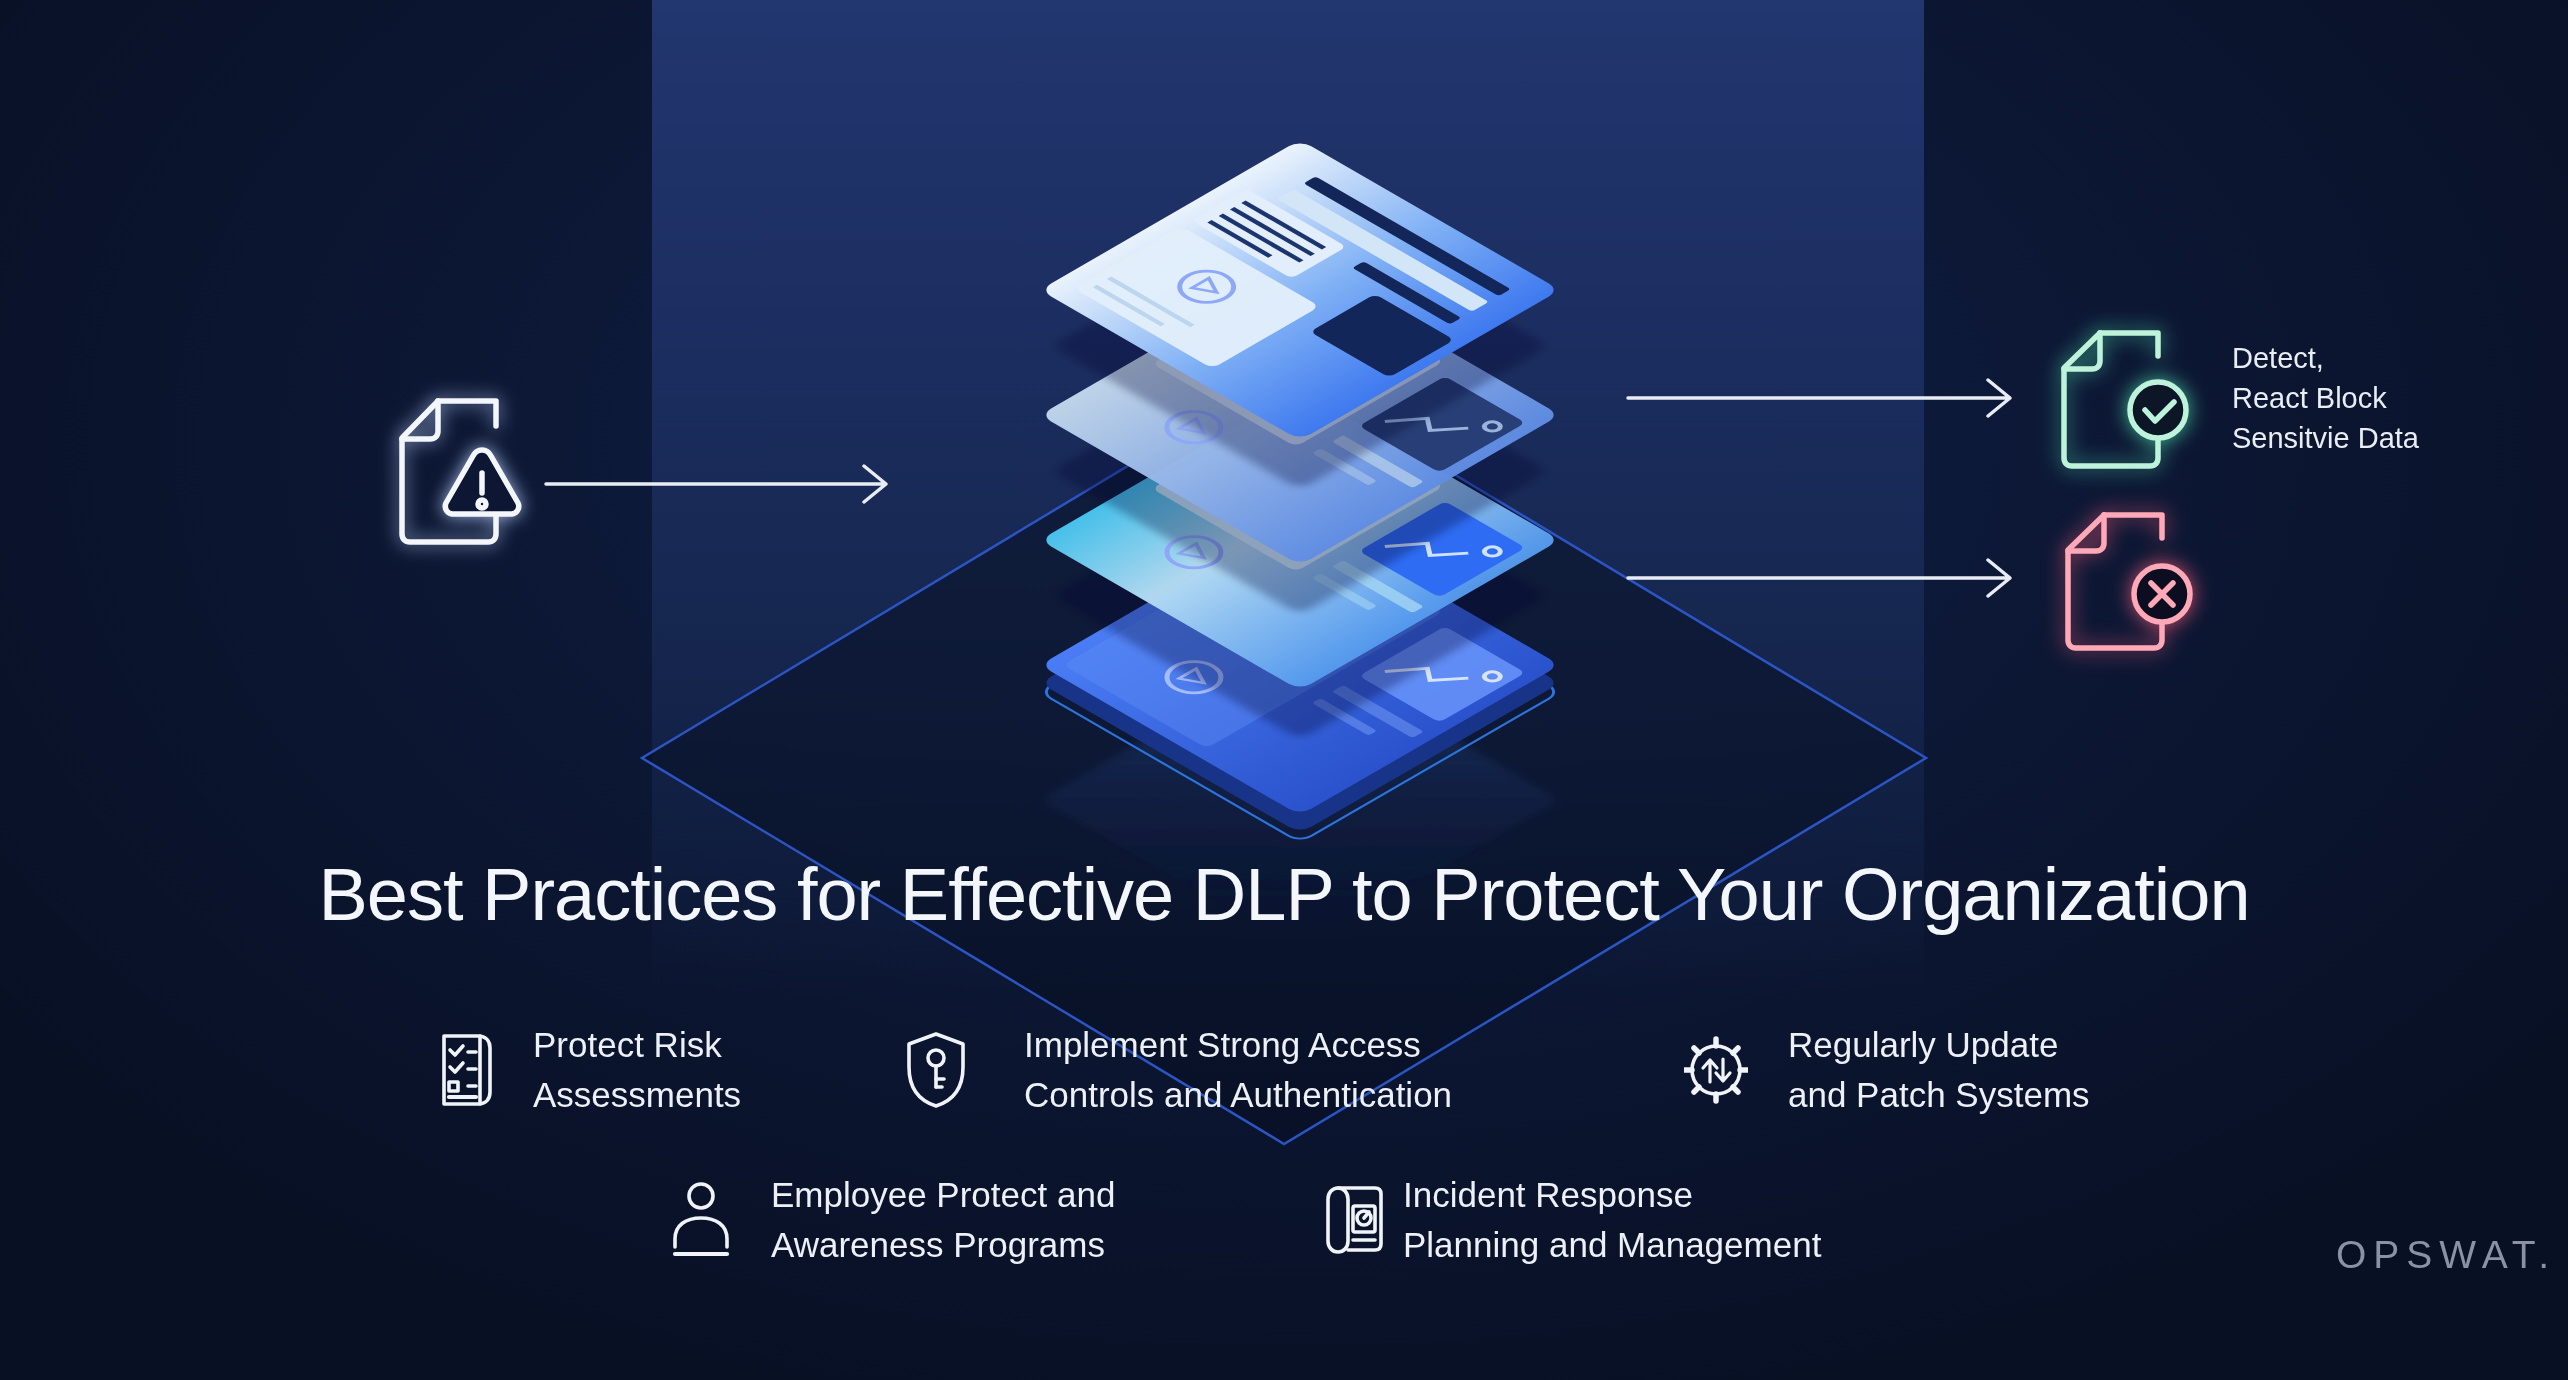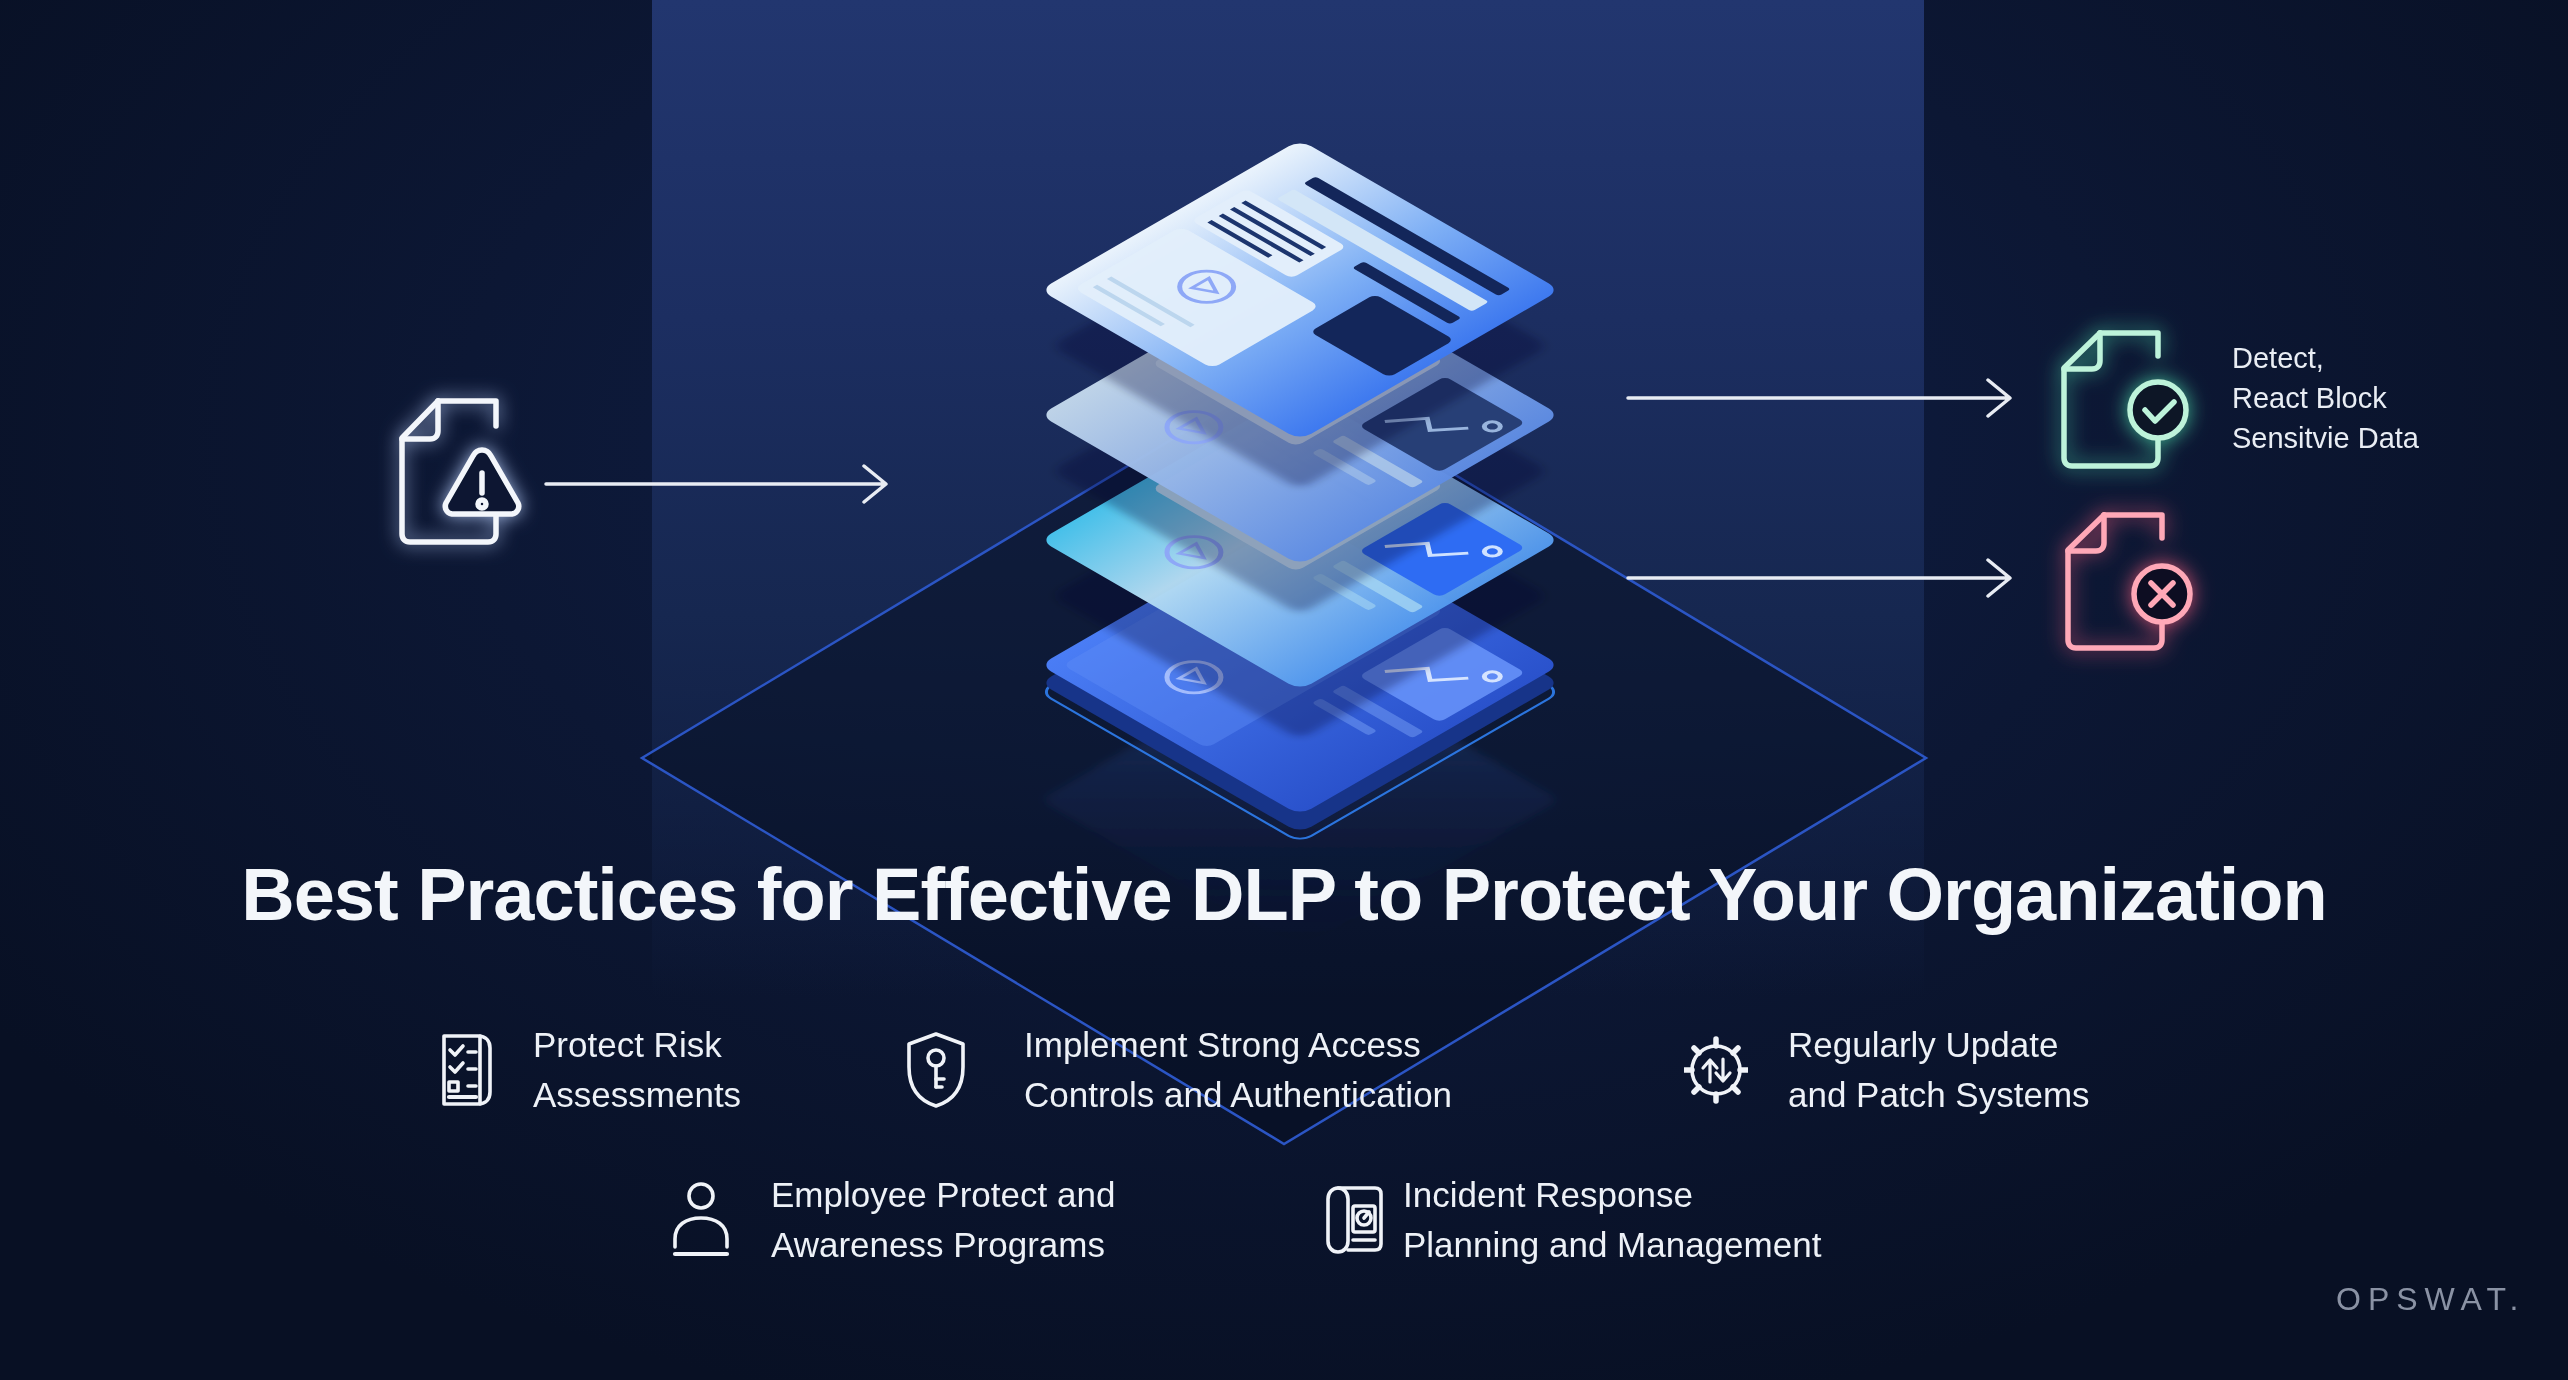--- a/index.html
+++ b/index.html
@@ -10,35 +10,35 @@
       radial-gradient(1600px 1000px at 50% 32%, #10204a 0%, #0c1734 52%, #081024 100%);
     padding-left: 16px;
   }
   .center-panel{
     position:absolute;left:652px;top:0;width:1272px;height:1060px;
     background:linear-gradient(180deg,#22366f 0%,#1c2e61 30%,#162750 58%,rgba(15,30,66,0) 94%);
   }
   .scene{position:absolute;left:0;top:0;width:2568px;height:1380px;}
   .title{
     position:absolute;left:0;top:852px;width:2568px;text-align:center;
-    font-size:74px;font-weight:700;letter-spacing:-1px;color:#f3f6fa;white-space:nowrap;
+    font-size:74px;font-weight:400;letter-spacing:-1px;color:#f3f6fa;white-space:nowrap;
   }
   .note{
     position:absolute;left:2232px;top:338px;width:330px;
     font-size:29px;line-height:40px;color:#e9edf4;
   }
   .practice{
     position:absolute;height:104px;display:flex;align-items:center;
     color:#edf1f7;font-size:35px;line-height:50px;white-space:nowrap;
   }
   .practice svg{flex:0 0 auto;display:block;}
   .picon{stroke:#f0f3f8;fill:none;stroke-linecap:round;stroke-linejoin:round;}
   .brand{
-    position:absolute;left:2336px;top:1281px;
-    font-size:32px;letter-spacing:7px;color:#8a92a4;font-weight:400;white-space:nowrap;text-align:center;
+    position:absolute;left:2336px;top:1233px;
+    font-size:39px;letter-spacing:7px;color:#8a92a4;font-weight:400;white-space:nowrap;text-align:center;
   }
 </style>
 </head>
 <body>
 
 <div class="canvas">
 
   <div class="center-panel"></div>
 
   <svg class="scene" viewBox="0 0 2568 1380">

